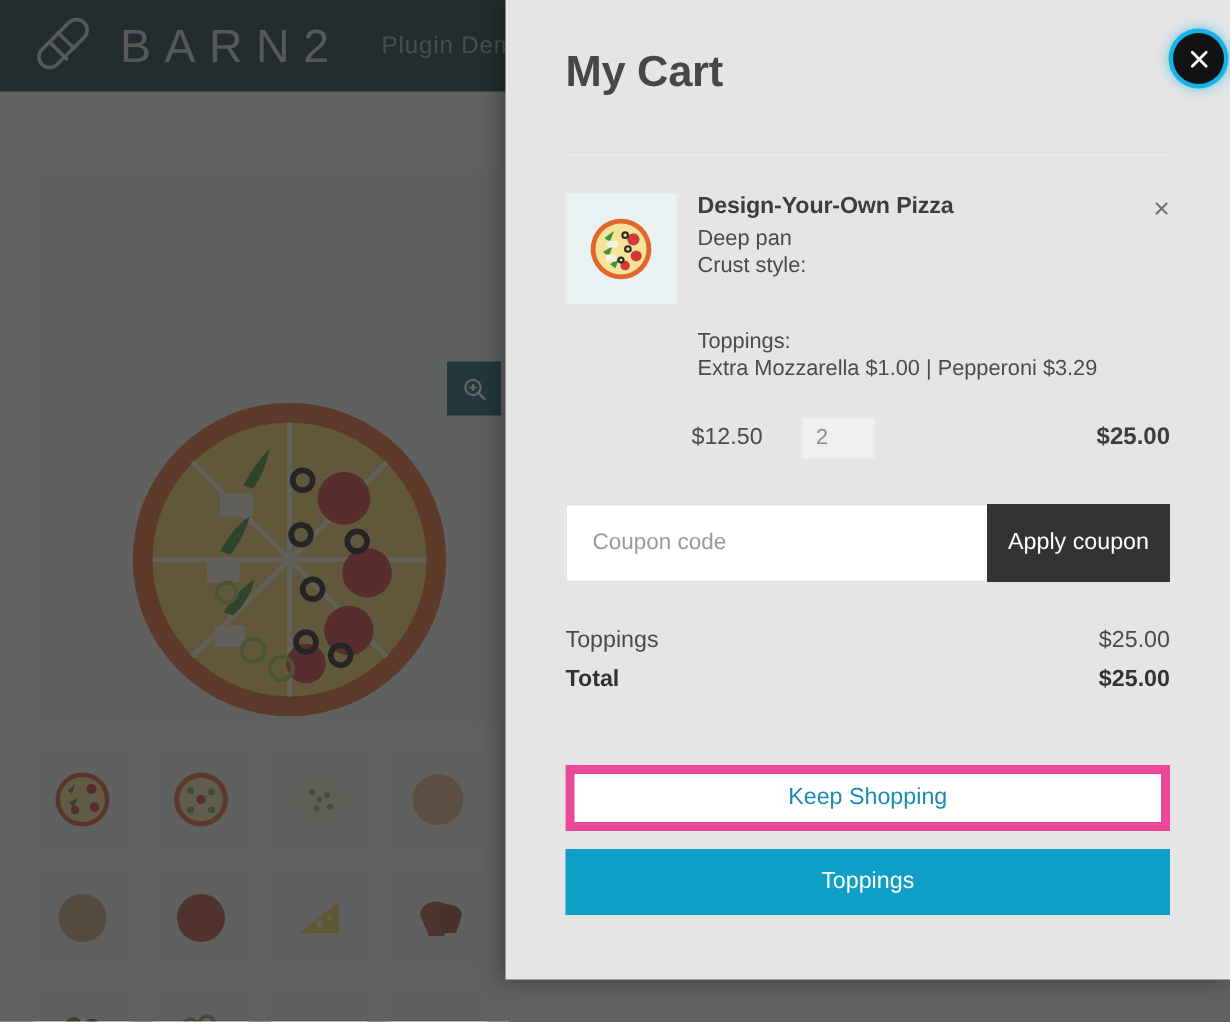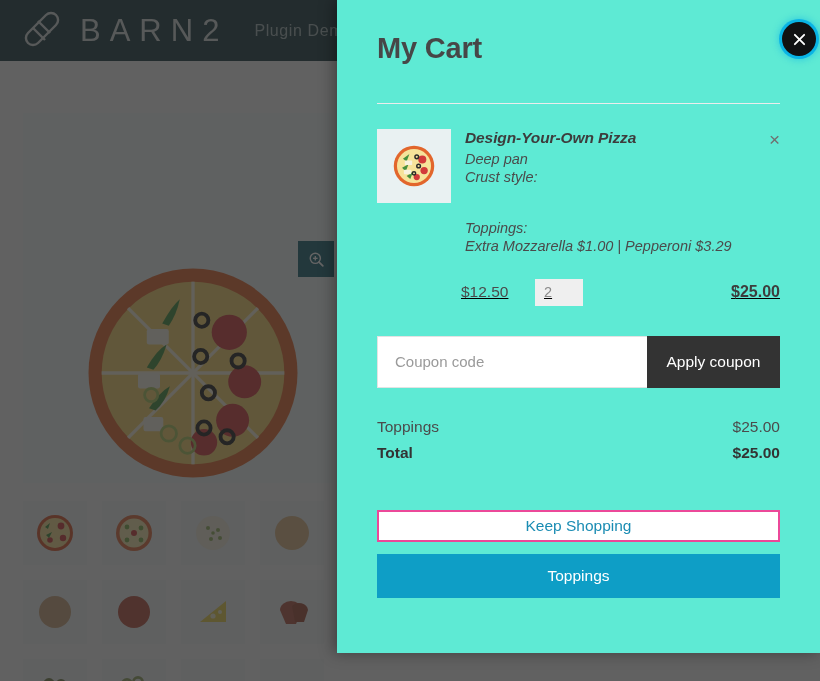--- a/index.html
+++ b/index.html
@@ -79,21 +79,21 @@
   
   #dimmer {
     position: absolute; inset: 0;
     background: rgba(40,40,40,0.72);
   }
 
   
   #cart-modal {
     position: absolute; top: 0; right: 0;
     width: 483px; height: 653px;
-    background: #5eead4;
+    background: #e5e5e5;
     box-shadow: -3px 0 14px rgba(0,0,0,0.35);
     padding: 0 40px;
     overflow: hidden;
   }
   #cart-title {
     font-size: 29px;
     font-weight: 700;
     color: #474747;
     padding-top: 32px;
     letter-spacing: -0.2px;
@@ -120,21 +120,21 @@
     display: flex;
     padding-top: 25px;
     position: relative;
   }
   #item-thumb {
     width: 74px; height: 74px;
     background: #e9f1f2;
     flex: 0 0 auto;
     display: flex; align-items: center; justify-content: center;
   }
-  #item-info { padding-left: 14px; flex: 1 1 auto; font-style: italic; }
+  #item-info { padding-left: 14px; flex: 1 1 auto; }
   #item-name {
     font-size: 15.5px;
     font-weight: 700;
     color: #3d3d3d;
     letter-spacing: -0.1px;
   }
   .meta-line {
     font-size: 14.5px;
     color: #4b4b4b;
     line-height: 1.27;
@@ -147,21 +147,20 @@
     color: #707070;
     background: none; border: none;
     cursor: pointer;
     line-height: 1;
     font-family: "Liberation Sans", sans-serif;
   }
   #price-row {
     display: flex; align-items: center;
     margin-top: 23px;
     padding-left: 84px;
-    text-decoration: underline;
   }
   #unit-price {
     font-size: 15.5px;
     color: #4b4b4b;
     width: 74px;
   }
   #qty-box {
     width: 48px; height: 27px;
     background: #efefef;
     border: none;
@@ -190,21 +189,21 @@
     border-right: none;
     padding: 0 17px;
     font-size: 15px;
     color: #3d3d3d;
     font-family: "Liberation Sans", sans-serif;
     outline: none;
     background: #fff;
   }
   #coupon-input::placeholder { color: #9a9a9a; }
   #apply-coupon {
-    width: 133px;
+    width: 122px;
     background: #333333;
     color: #ffffff;
     border: none;
     font-size: 15.5px;
     cursor: pointer;
     font-family: "Liberation Sans", sans-serif;
   }
 
   
   #totals { margin-top: 26px; }
@@ -213,23 +212,23 @@
     font-size: 15.5px;
     color: #4b4b4b;
     padding: 4px 0;
   }
   .total-row.grand { font-weight: 700; color: #333; }
 
   
   #actions { margin-top: 44px; }
   #keep-shopping {
     display: block; width: 100%;
-    height: 32px;
+    height: 44px;
     background: #ffffff;
-    border: 2px solid #ec4899;
+    border: 6px solid #ec4899;
     color: #1a8cb3;
     font-size: 15.5px;
     cursor: pointer;
     font-family: "Liberation Sans", sans-serif;
   }
   #checkout {
     display: block; width: 100%;
     height: 44px;
     margin-top: 12px;
     background: #0e9ec6;

